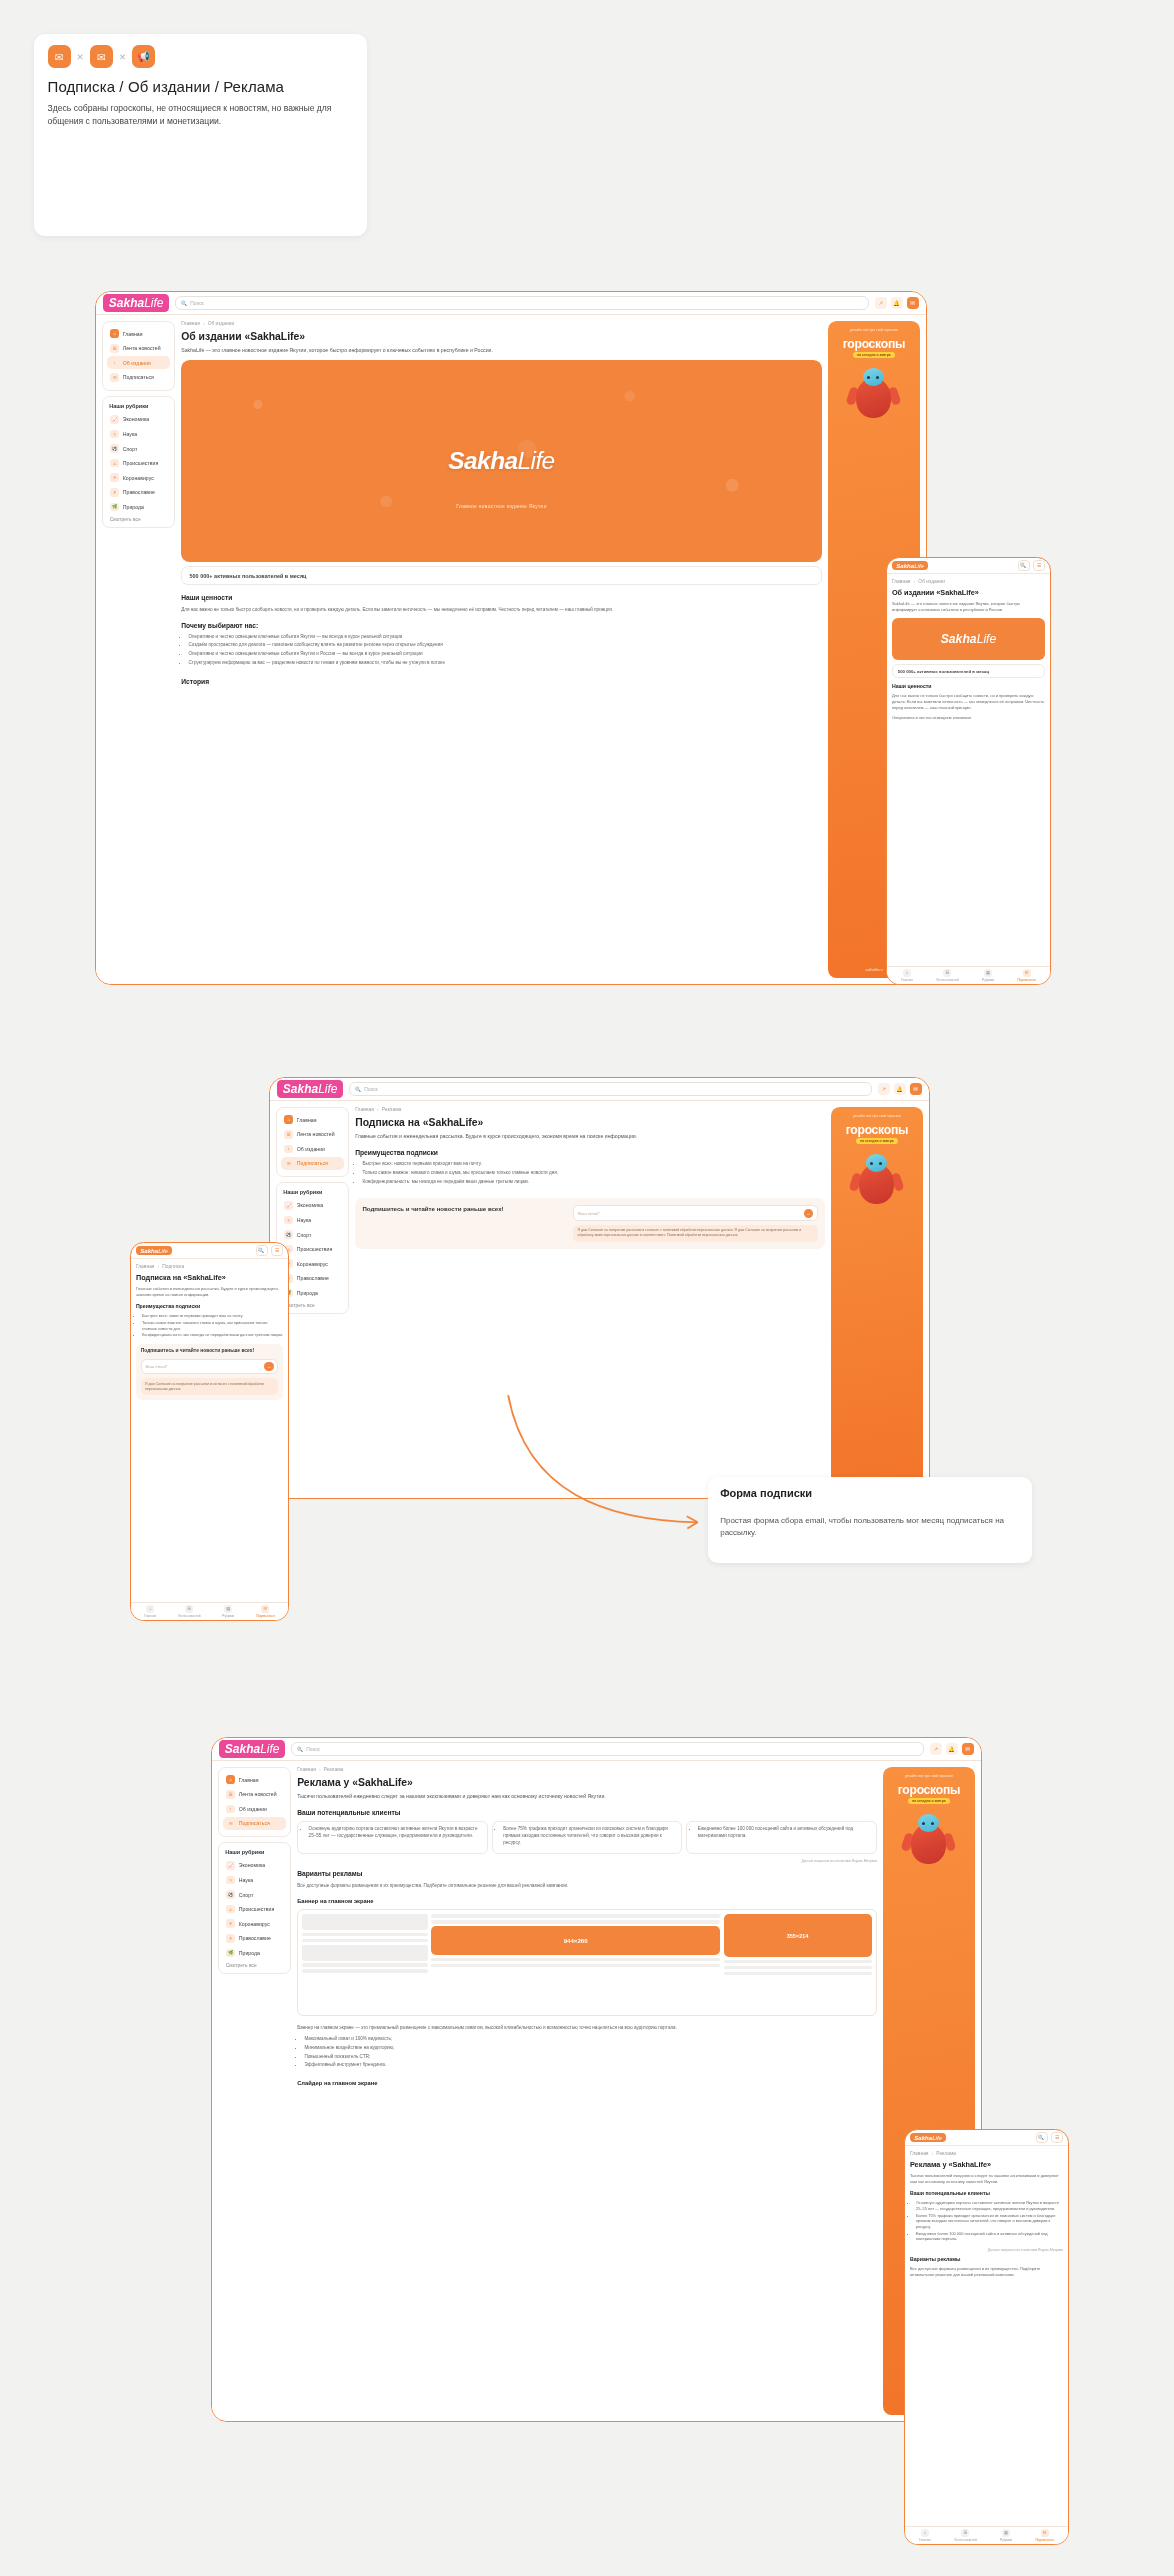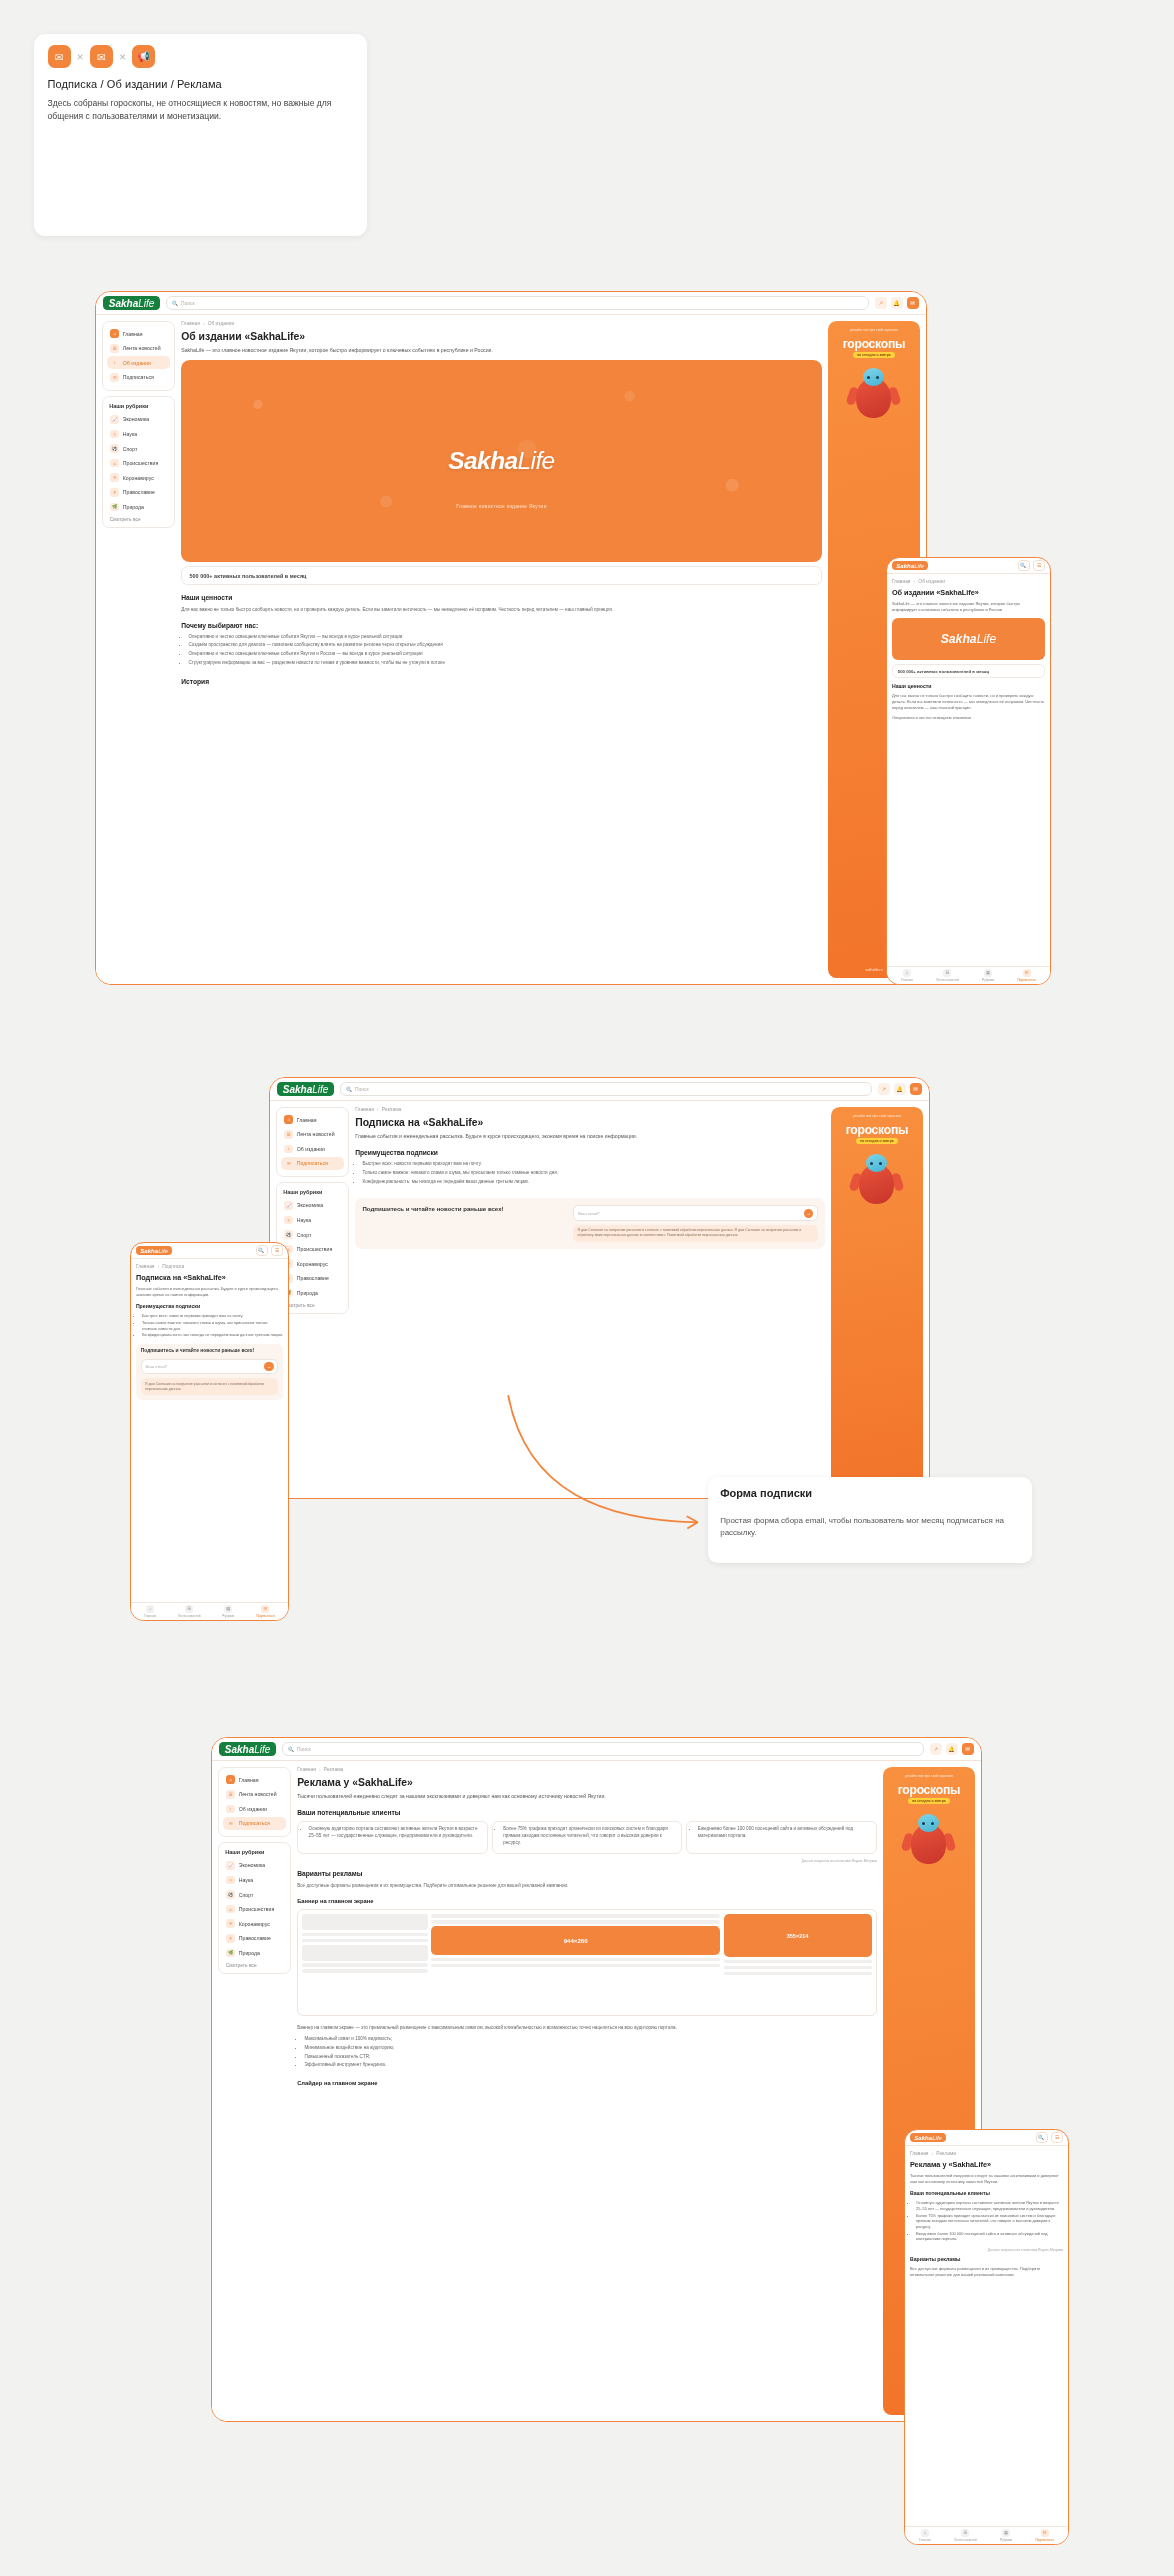--- a/index.html
+++ b/index.html
@@ -25,38 +25,38 @@
 
   
   .note{
     position:absolute;
     background:#ffffff;
     border-radius:11px;
     box-shadow:0 1.2px 6.1px rgba(0,0,0,.06);
     box-sizing:border-box;
     padding:11px 13.5px;
   }
-  .note-title{font-size:11px;font-weight:400;color:#222;margin:0 0 7.3px 0;letter-spacing:0.1px;}
+  .note-title{font-size:15px;font-weight:400;color:#222;margin:0 0 7.3px 0;letter-spacing:0.1px;}
   .note-body{font-size:8.6px;line-height:1.55;color:#444;margin:0;}
   .note-icons{display:flex;align-items:center;gap:6.1px;margin-bottom:9.8px;}
   .note-icon{
     width:23px;height:23px;border-radius:6.7px;
     background:#f2843c;display:flex;align-items:center;justify-content:center;
     color:#fff;font-size:10.4px;
   }
   .note-x{color:#b9b9b9;font-size:8.6px;}
 
   
   .chrome{
     height:23px;background:#ffffff;border-bottom:0.6px solid #f1e3d8;
     display:flex;align-items:center;gap:6.1px;padding:0 7.3px;box-sizing:border-box;
   }
   .logo{
-    background:#15803d;color:#fff;border-radius:4.3px;
-    padding:1.8px 5.5px;font-size:10px;font-weight:700;font-style:italic;
+    background:#ec4899;color:#fff;border-radius:4.3px;
+    padding:1.8px 5.5px;font-size:12px;font-weight:700;font-style:italic;
     white-space:nowrap;
   }
   .logo .lt{font-weight:400;}
   .addr{
     flex:1;height:12.2px;background:#ffffff;border:0.6px solid #e7e1dc;border-radius:6.1px;
     display:flex;align-items:center;padding:0 4.9px;font-size:4.9px;color:#b5b0ac;gap:3.1px;
   }
   .chrome-btns{display:flex;gap:3.7px;}
   .cbtn{
     width:12.2px;height:12.2px;border-radius:3.7px;background:#f2843c;color:#fff;

